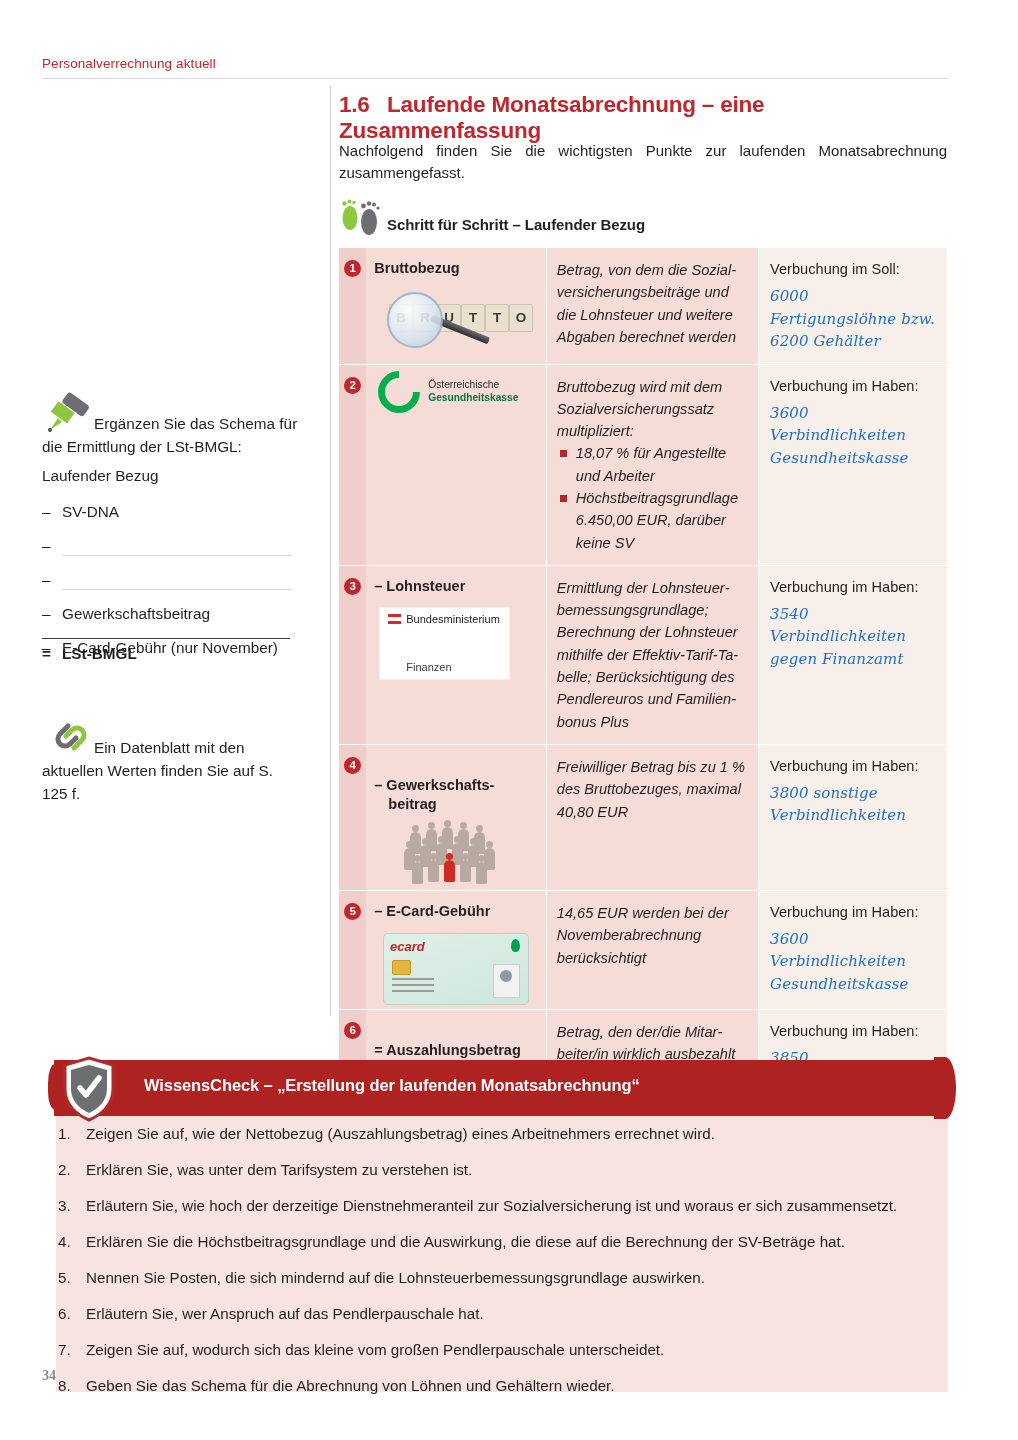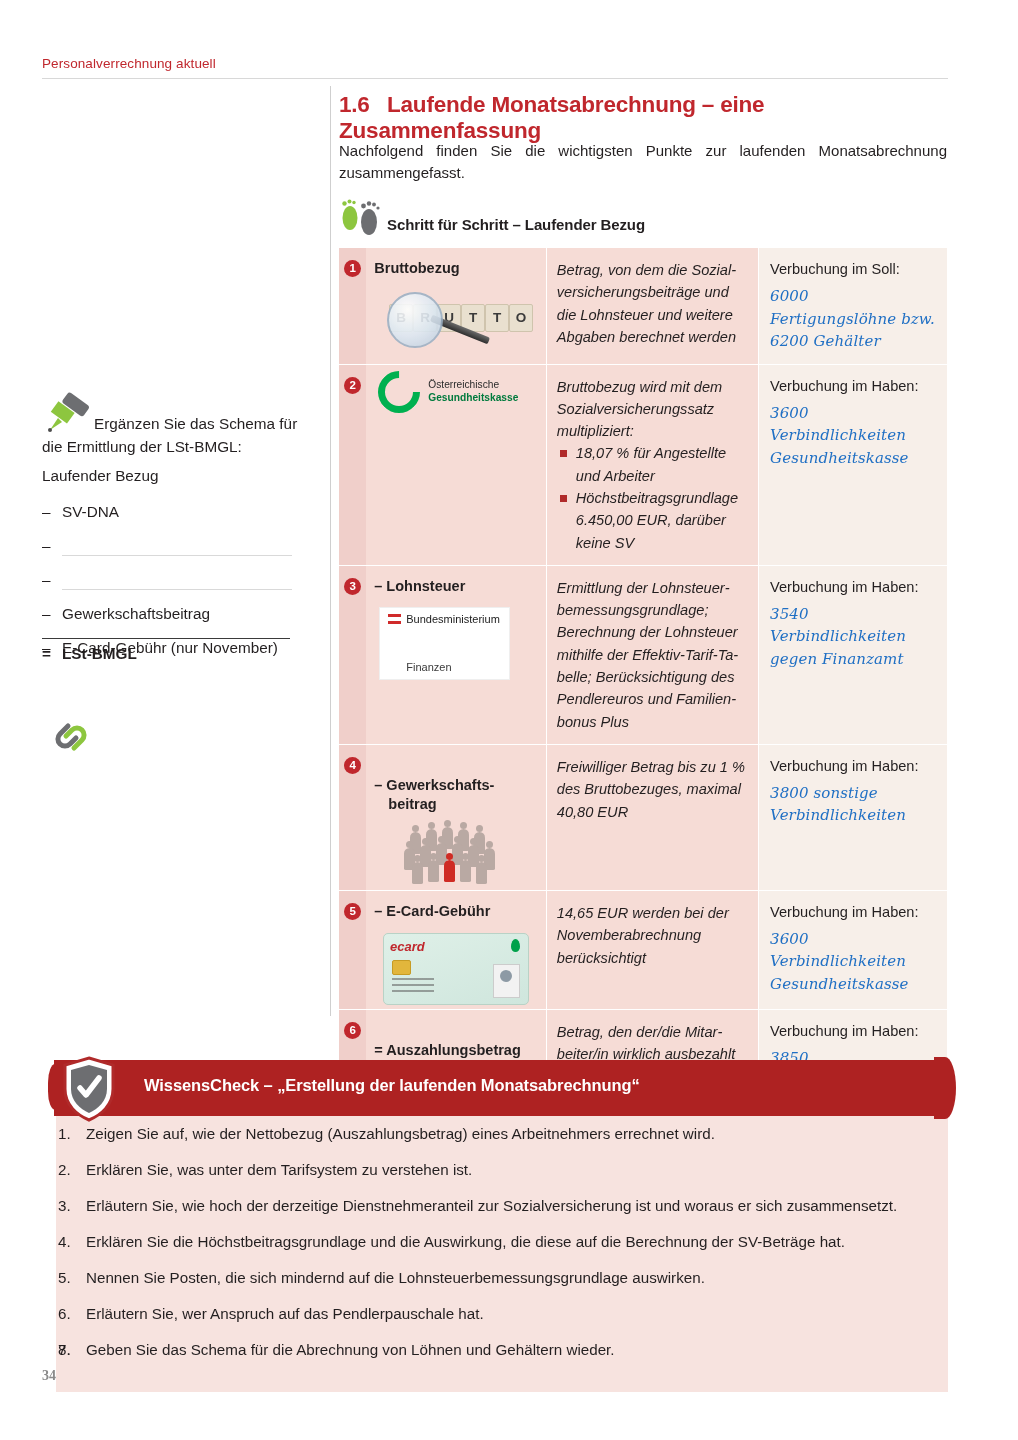--- a/index.html
+++ b/index.html
@@ -516,20 +516,21 @@
   <div class="m-total">
     <span class="dash">=</span><span>LSt-BMGL</span>
   </div>
 
   <svg class="link-icon" viewBox="0 0 46 42">
     <g fill="none" stroke-width="5" stroke-linecap="round">
       <path d="M20 10 L12 18 a7 7 0 0 0 10 10 L28 22" stroke="#6d6e71"></path>
       <path d="M26 32 L34 24 a7 7 0 0 0 -10 -10 L18 20" stroke="#8dc63f"></path>
     </g>
   </svg>
+  <div class="m2 m-text">Ein Datenblatt mit den aktuellen Werten finden Sie auf S. 125 f.</div>
 
   <div class="wc">
     <div class="wc-body"></div>
   </div>
   <div class="wc-band"></div>
   <svg class="shield" viewBox="0 0 54 66">
     <path d="M27 2 L51 9 V33 C51 49 39 59 27 64 C15 59 3 49 3 33 V9 Z" fill="#ffffff" stroke="#b02a2a" stroke-width="3"></path>
     <path d="M27 9 L45 14 V33 C45 45 36 53 27 57 C18 53 9 45 9 33 V14 Z" fill="#6d6e71"></path>
     <path d="M18 32 L24 39 L37 22" fill="none" stroke="#ffffff" stroke-width="5.5" stroke-linecap="round" stroke-linejoin="round"></path>
   </svg>
@@ -555,20 +556,21 @@
     <div class="wc-item">
       <span class="n">5.</span>
       <span>Nennen Sie Posten, die sich mindernd auf die Lohnsteuerbemessungsgrundlage auswirken.</span>
     </div>
     <div class="wc-item">
       <span class="n">6.</span>
       <span>Erläutern Sie, wer Anspruch auf das Pendlerpauschale hat.</span>
     </div>
     <div class="wc-item">
       <span class="n">7.</span>
+      <span>Zeigen Sie auf, wodurch sich das kleine vom großen Pendlerpauschale unterscheidet.</span>
     </div>
     <div class="wc-item">
       <span class="n">8.</span>
       <span>Geben Sie das Schema für die Abrechnung von Löhnen und Gehältern wieder.</span>
     </div>
   </div>
 
   <div class="folio">34</div>
 
 </div>

